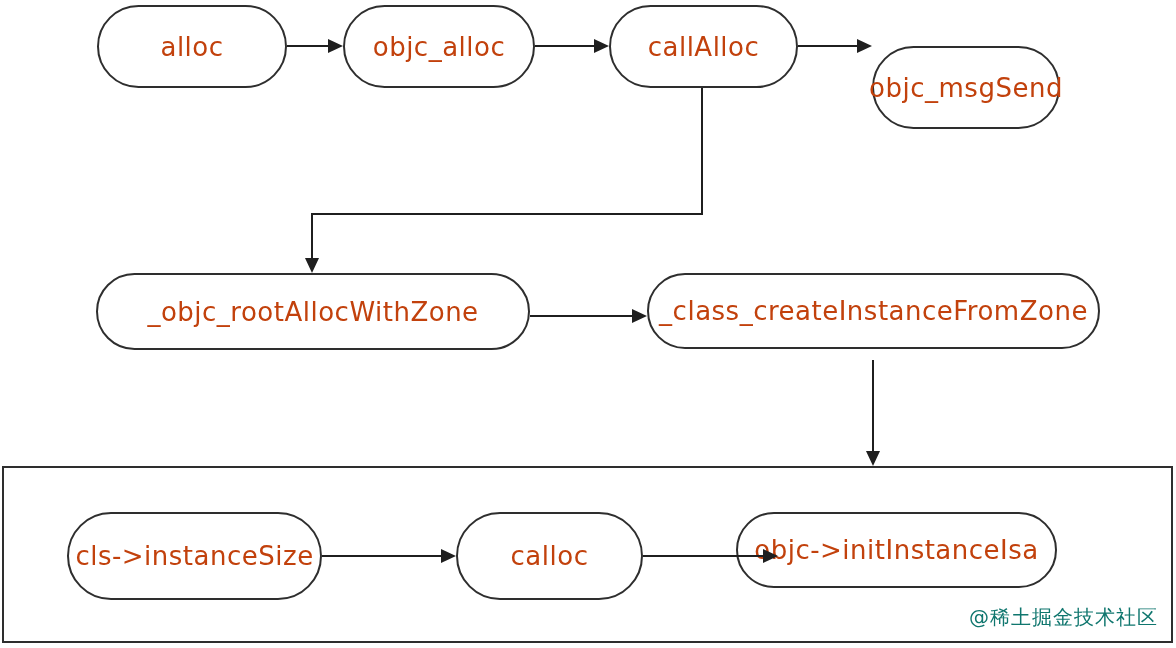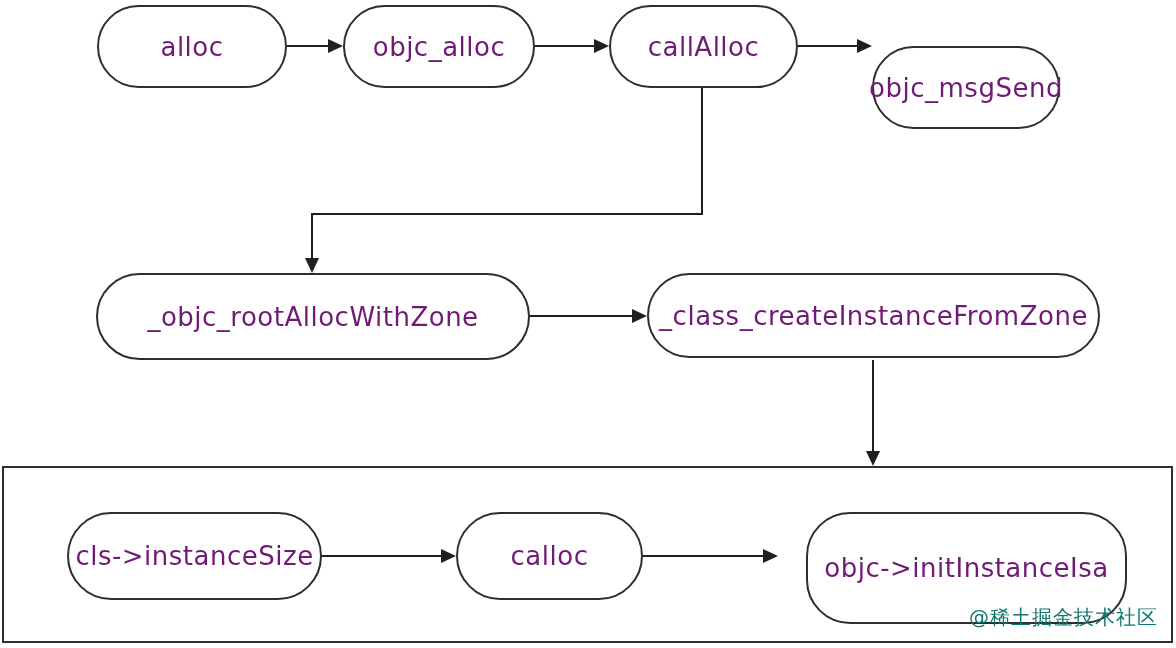--- a/index.html
+++ b/index.html
@@ -17,21 +17,21 @@
   }
   .node {
     position: absolute;
     box-sizing: border-box;
     border: 2px solid #2e2e2e;
     background: #ffffff;
     display: flex;
     align-items: center;
     justify-content: center;
     font-size: 26px;
-    color: #701a75;
+    color: #c2410c;
     white-space: nowrap;
     letter-spacing: 0.5px;
   }
   .r42 { border-radius: 42px; }
   .r44 { border-radius: 44px; }
   .hline {
     position: absolute;
     height: 2px;
     background: #1f1f1f;
   }
@@ -70,25 +70,25 @@
     top: 604px;
     font-size: 20px;
     color: #0f766e;
     letter-spacing: 1px;
   }
   
   .n-alloc          { left: 97px;  top: 5px;   width: 190px; height: 83px; }
   .n-objc-alloc     { left: 343px; top: 5px;   width: 192px; height: 83px; }
   .n-callalloc      { left: 609px; top: 5px;   width: 189px; height: 83px; }
   .n-msgsend        { left: 872px; top: 5px;   width: 188px; height: 83px; margin-top: 41px; }
-  .n-rootalloc      { left: 96px;  top: 273px; width: 434px; height: 87px; }
-  .n-createinstance { left: 647px; top: 273px; width: 453px; height: 85px; }
+  .n-rootalloc      { left: 96px;  top: 273px; width: 434px; height: 77px; }
+  .n-createinstance { left: 647px; top: 273px; width: 453px; height: 76px; }
   .n-instancesize   { left: 67px;  top: 512px; width: 255px; height: 88px; }
   .n-calloc         { left: 456px; top: 512px; width: 187px; height: 88px; }
-  .n-initisa        { left: 806px; top: 512px; width: 321px; height: 112px; }
+  .n-initisa        { left: 736px; top: 512px; width: 321px; height: 76px; }
 </style>
 </head>
 <body>
 
 <div id="canvas">
 
   <div class="outer-box"></div>
 
   <div class="node r42 n-alloc">alloc</div>
   <div class="node r42 n-objc-alloc">objc_alloc</div>

